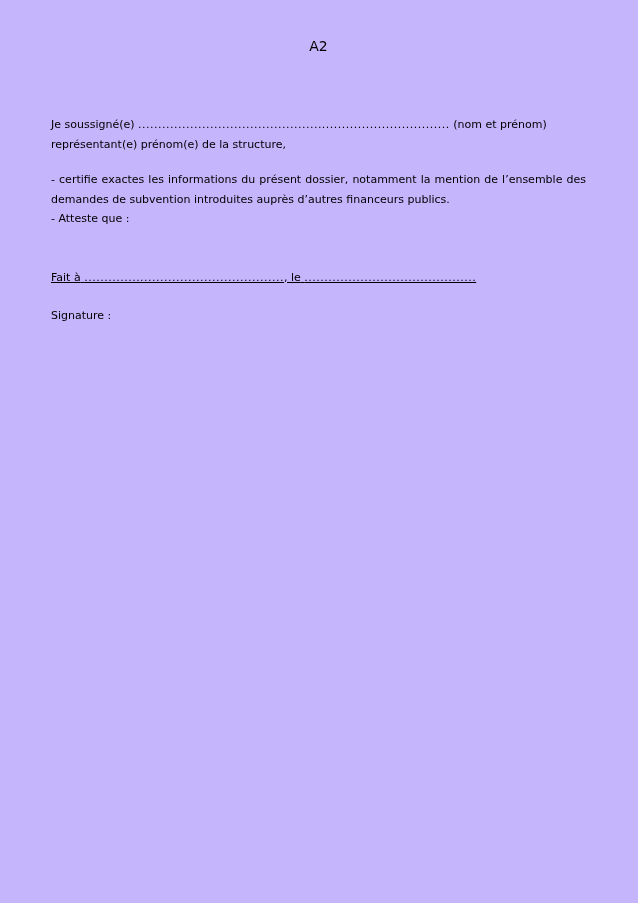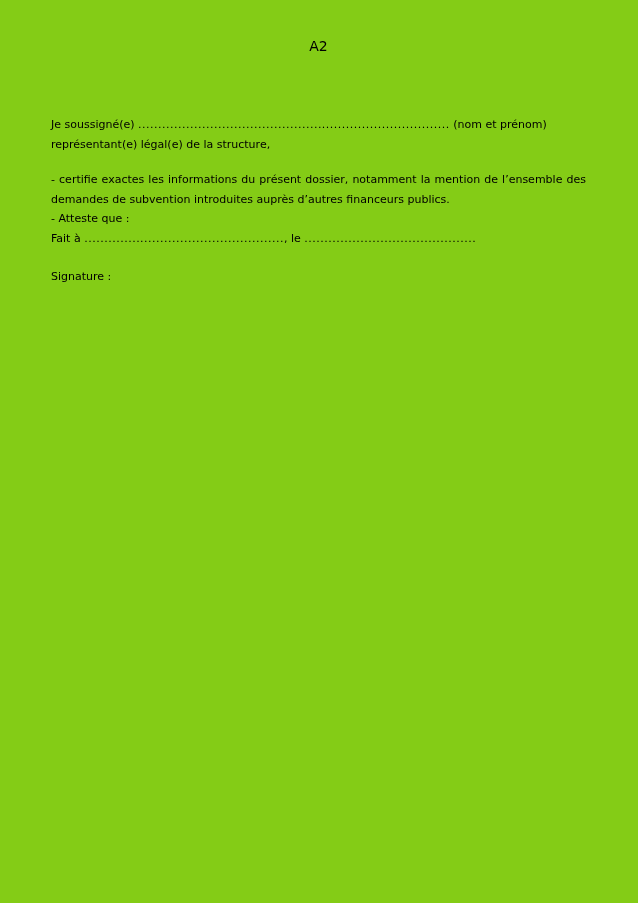--- a/index.html
+++ b/index.html
@@ -1,47 +1,47 @@
 <!DOCTYPE html>
 <html><head>
 <meta charset="utf-8">
 <style>
   html,body{margin:0;padding:0;background:#888;}
   .page{
-    width:638px;height:903px;background:#84cc16;color:#000;
+    width:638px;height:903px;background:#c4b5fd;color:#000;
     font-family:"DejaVu Sans","Liberation Sans",sans-serif;
     font-size:11px;line-height:19.5px;
     box-sizing:border-box;padding:38px 52px 0 51px;
     margin:0 auto;overflow:hidden;
   }
   .page-label{text-align:center;font-size:14px;line-height:17px;margin:0 0 60px 0;font-weight:normal;}
   .doc-title{text-align:center;font-size:12px;line-height:15px;font-weight:bold;margin:0 0 118px 0;letter-spacing:.2px;}
   p{margin:0;}
   .intro{margin:0 0 16px 0;}
   .just{text-align:justify;}
   .italic{}
   .dots{letter-spacing:.5px;}
   .opt{padding-left:3px;}
-  .fait{}
+  .fait{margin-top:39px;text-decoration:underline;}
   .signature{margin-top:19px;}
 </style>
 </head>
 <body>
 
 <div class="page">
 
   <div class="page-label">A2</div>
 
 
   <p class="intro">
     <span>Je soussigné(e)</span>
     <span class="dots">..............................................................................</span>
     <span class="italic">(nom et prénom)</span>
     <br>
-    <span>représentant(e) légal(e) de la structure,</span>
+    <span>représentant(e) prénom(e) de la structure,</span>
   </p>
 
 
   <p class="just">- certifie exactes les informations du présent dossier, notamment la mention de l’ensemble des demandes de subvention introduites auprès d’autres financeurs publics.</p>
 
   <p>- Atteste que :</p>
 
 
 
   <p class="fait">

